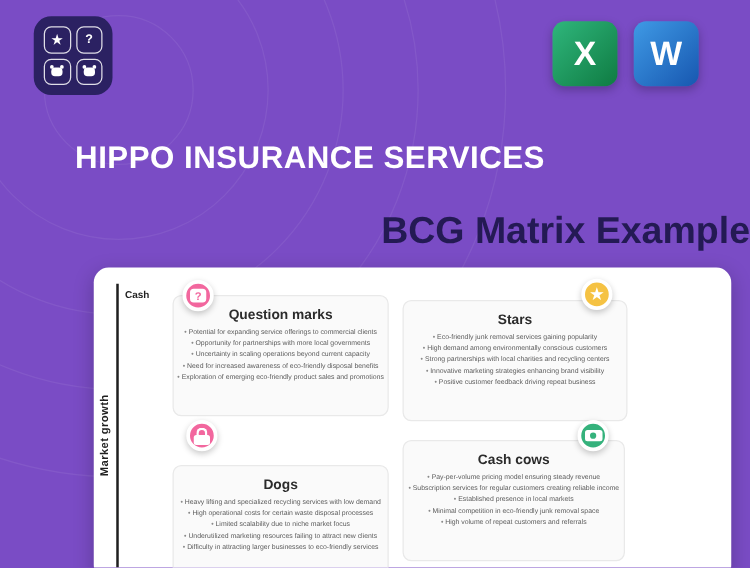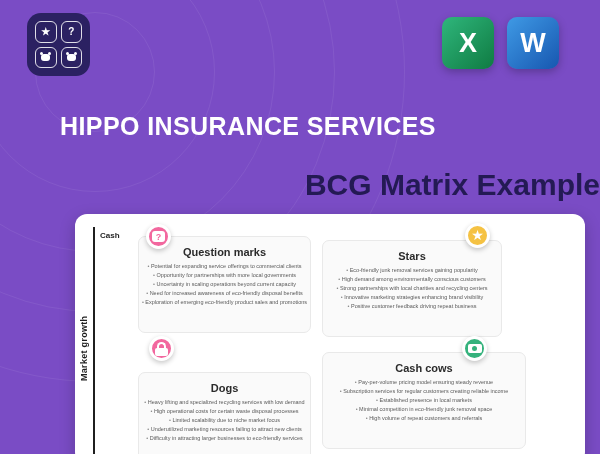--- a/index.html
+++ b/index.html
@@ -93,21 +93,21 @@
   .quad {
     position:absolute;
     background:#fafafa;
     border:1px solid #e9e9e9;
     border-radius:7px;
     overflow:hidden;
   }
   .quad-q  { left:138px; top:236px; width:173px; height:97px; }
   .quad-s  { left:322px; top:240px; width:180px; height:97px; }
   .quad-d  { left:138px; top:372px; width:173px; height:97px; }
-  .quad-c  { left:322px; top:352px; width:204px; height:97px; }
+  .quad-c  { left:322px; top:352px; width:178px; height:97px; }
   .quad-title {
     margin-top:9px;
     text-align:center;
     font-size:11px; font-weight:700; color:#2b2b2b;
   }
   .quad-items { margin-top:4px; }
   .bullet {
     text-align:center;
     font-size:5.5px; line-height:9px;
     color:#5a5a5a;

